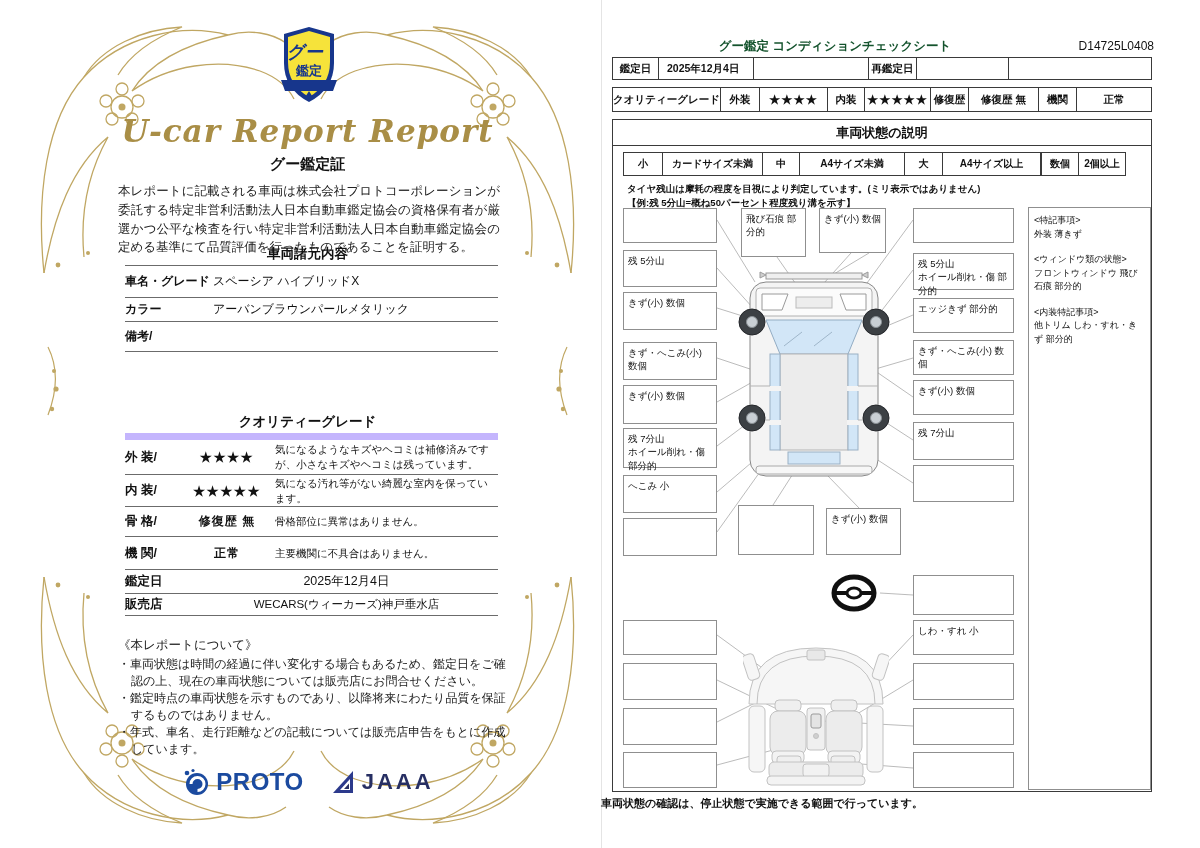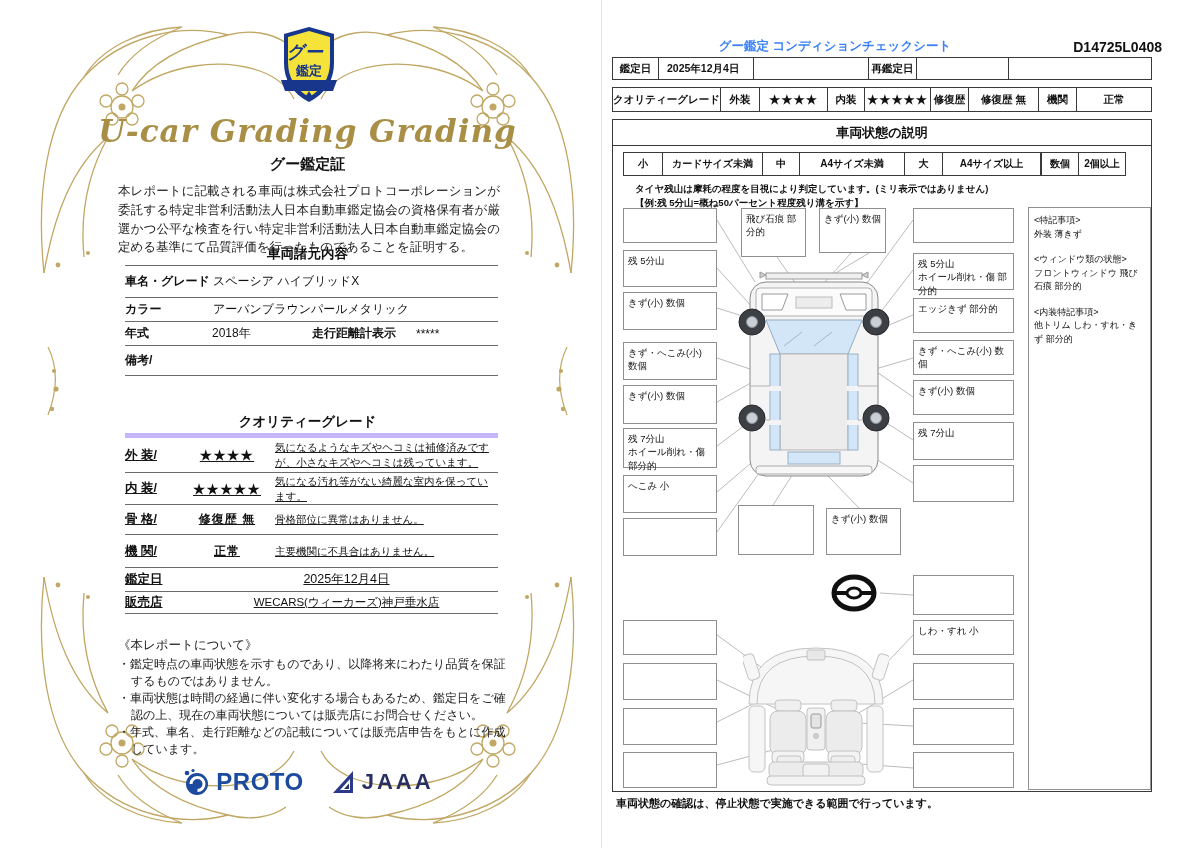--- a/index.html
+++ b/index.html
@@ -21,21 +21,21 @@
              font-family:"DejaVu Serif", serif; font-size:12.5px; line-height:1.5;
              text-align:justify; color:#222; }
   .sec-title { position:absolute; left:0; width:100%; text-align:center;
                font-size:13.5px; font-weight:700; color:#111; z-index:2; }
   .spec { position:absolute; left:95px; top:250px; width:373px; z-index:2;
           border-top:1px solid #6b6b6b; }
   .spec-row { display:flex; align-items:center; border-bottom:1px solid #6b6b6b; }
   .spec-row .lab { font-weight:700; font-size:12px; color:#111; }
   .spec-row .val { font-size:12px; color:#111; }
   .grade { position:absolute; left:95px; top:418px; width:373px; z-index:2;
-           border-top:5px solid #c4b5fd;text-decoration:underline; }
+           border-top:7px solid #c4b5fd; }
   .g-row { display:flex; align-items:center; border-bottom:1px solid #6b6b6b; }
   .g-lab { width:54px; font-weight:700; font-size:12.5px; color:#111; flex:none; }
   .g-val { width:96px; text-align:center; font-weight:700; font-size:12px; color:#111; flex:none; letter-spacing:1px;}
   .g-val.stars { font-size:13.5px; letter-spacing:1.5px; }
   .g-desc { flex:1; font-size:10.5px; line-height:1.4; color:#111; }
   .i-row { display:flex; align-items:center; border-bottom:1px solid #6b6b6b; }
   .i-lab { width:70px; font-weight:700; font-size:12.5px; color:#111; flex:none; }
   .i-val { flex:1; text-align:center; color:#111; }
   .about { position:absolute; left:88px; top:622px; width:390px; z-index:2;
            font-family:"DejaVu Serif", serif; color:#222; }
@@ -44,47 +44,47 @@
   .logos { position:absolute; left:0; top:752px; width:100%; display:flex; z-index:2;
            justify-content:center; align-items:center; gap:26px; }
   .proto-wrap { display:flex; align-items:center; gap:5px; }
   .proto-text { font-size:24px; font-weight:700; color:var(--proto-blue,#1b4a9f); letter-spacing:0.5px; }
   .jaaa-wrap { display:flex; align-items:center; gap:6px; }
   .jaaa-text { font-size:22px; font-weight:700; color:var(--jaaa-navy,#272f63); letter-spacing:3px; }
 
   
   .rp { position:absolute; left:600px; top:30px; width:568px; height:812px; }
   .rp-title { position:absolute; left:0; top:8px; width:470px; text-align:center;
-              font-size:12.5px; font-weight:700; color:#3b82f6; }
-  .rp-doc { position:absolute; right:6px; top:9px; font-size:14px; color:#111;font-weight:bold; }
+              font-size:12.5px; font-weight:700; color:#14532d; }
+  .rp-doc { position:absolute; right:14px; top:9px; font-size:12px; color:#111; }
   .tbl { position:absolute; left:12px; width:540px; display:flex;
          border:1px solid #3a3a3a; background:#fff; }
   .tbl .cell { border-left:1px solid #3a3a3a; display:flex; align-items:center;
                justify-content:center; font-size:10.5px; font-weight:600; color:#111; }
   .tbl .cell:first-child { border-left:none; }
   .tbl .cell.lft { justify-content:flex-start; padding-left:8px; }
   .tbl .cell.stars { font-size:12.5px; letter-spacing:1px; }
   .frame { position:absolute; left:12px; top:89px; width:540px; height:673px;
            border:1px solid #3a3a3a; background:#fff; }
   .frame-header { height:26px; border-bottom:1px solid #3a3a3a; text-align:center;
                   font-size:13px; font-weight:700; line-height:25px; color:#111; }
   .legend { position:absolute; display:flex; height:24px; border:1px solid #3a3a3a; z-index:2; background:#fff;}
   .legend .cell { border-left:1px solid #3a3a3a; display:flex; align-items:center;
                   justify-content:center; font-size:10px; font-weight:600; color:#111; }
   .legend .cell:first-child { border-left:none; }
-  .tire-notes { position:absolute; left:22px; top:62px; font-size:9.5px; font-weight:600;
+  .tire-notes { position:absolute; left:14px; top:62px; font-size:9.5px; font-weight:600;
                 line-height:1.45; color:#111; z-index:2; }
   .ab { position:absolute; background:#fff; border:1px solid #8f8f8f; z-index:2;
         font-size:9.5px; line-height:1.4; padding:3px 4px; color:#111; white-space:pre-line; }
   .remarks { position:absolute; left:415px; top:87px; width:123px; height:583px; z-index:2;
              border:1px solid #8f8f8f; background:#fff; padding:6px 5px;
              font-size:9px; line-height:1.5; color:#111; }
   .remarks .gap { height:12px; }
   .lines, .diag { position:absolute; z-index:1; }
-  .rp-footer { position:absolute; left:16px; top:766px; font-size:11px; font-weight:600; color:#111;font-family:Liberation Mono, monospace; }
+  .rp-footer { position:absolute; left:1px; top:766px; font-size:11px; font-weight:600; color:#111;font-family:Liberation Mono, monospace; }
 </style>
 </head>
 <body style="--gold: #a98e46; --badge-blue: #17368c; --badge-yellow: #f6e33a; --proto-blue: #1b4a9f; --jaaa-navy: #272f63; --window-blue: #d2e6f7;">
 
 <div class="canvas">
   <div class="sheet-edge"></div>
 
   <div class="lp">
 
     <svg class="flourish" width="555" height="820" viewBox="0 0 555 820">
@@ -122,40 +122,34 @@
 
     <svg class="lp-badge" width="58" height="86" viewBox="0 0 58 86">
       <path d="M29,2 L54,9 V38 Q54,64 29,77 Q4,64 4,38 V9 Z" fill="#17368c"></path>
       <path d="M29,6 L50,12 V37 Q50,60 29,72 Q8,60 8,37 V12 Z" fill="#f6e33a"></path>
       <text x="29" y="33" text-anchor="middle" font-family="Liberation Sans, sans-serif" font-size="18" font-weight="700" fill="#17368c" transform="skewX(-6)">グー</text>
       <text x="29" y="50" text-anchor="middle" font-family="Liberation Sans, sans-serif" font-size="13" font-weight="700" fill="#17368c">鑑定</text>
       <path d="M1,55 L57,55 L53,66 L5,66 Z" fill="#17368c"></path>
       <path d="M29,66 L24,74 L34,74 Z" fill="#17368c"></path>
     </svg>
 
-    <div class="lp-title">U-car Grading Grading</div>
+    <div class="lp-title">U-car Report Report</div>
     <div class="lp-sub">グー鑑定証</div>
     <div class="lp-cert">本レポートに記載される車両は株式会社プロトコーポレーションが委託する特定非営利活動法人日本自動車鑑定協会の資格保有者が厳選かつ公平な検査を行い特定非営利活動法人日本自動車鑑定協会の定める基準にて品質評価を行ったものであることを証明する。</div>
 
     <div class="sec-title" style="top:230px">車両諸元内容</div>
 
     <div class="spec">
       <div class="spec-row" style="height:32px">
         <span class="lab" style="width:88px">車名・グレード</span>
         <span class="val">スペーシア ハイブリッドX</span>
       </div>
       <div class="spec-row" style="height:24px">
         <span class="lab" style="width:88px">カラー</span>
         <span class="val">アーバンブラウンパールメタリック</span>
-      </div>
-      <div class="spec-row" style="height:24px">
-        <span class="lab" style="width:87px">年式</span>
-        <span class="val" style="width:100px">2018年</span>
-        <span class="lab" style="width:104px">走行距離計表示</span>
-        <span class="val">*****</span>
       </div>
       <div class="spec-row" style="height:30px">
         <span class="lab">備考/</span>
       </div>
     </div>
 
     <div class="sec-title" style="top:398px">クオリティーグレード</div>
 
     <div class="grade">
       <div class="g-row" style="height:35px">
@@ -183,22 +177,22 @@
         <span class="i-val" style="font-size:12.5px">2025年12月4日</span>
       </div>
       <div class="i-row" style="height:22px">
         <span class="i-lab">販売店</span>
         <span class="i-val" style="font-size:11.5px">WECARS(ウィーカーズ)神戸垂水店</span>
       </div>
     </div>
 
     <div class="about">
       <div class="about-title">《本レポートについて》</div>
+      <div class="about-li">・車両状態は時間の経過に伴い変化する場合もあるため、鑑定日をご確認の上、現在の車両状態については販売店にお問合せください。</div>
       <div class="about-li">・鑑定時点の車両状態を示すものであり、以降将来にわたり品質を保証するものではありません。</div>
-      <div class="about-li">・車両状態は時間の経過に伴い変化する場合もあるため、鑑定日をご確認の上、現在の車両状態については販売店にお問合せください。</div>
       <div class="about-li">・年式、車名、走行距離などの記載については販売店申告をもとに作成しています。</div>
     </div>
 
     <div class="logos">
       <span class="proto-wrap">
         <svg width="30" height="30" viewBox="0 0 30 30">
           <circle cx="16" cy="17" r="11" fill="#1b4a9f"></circle>
           <path d="M10,17 a6.5,6.5 0 1 1 6.5,6.5" fill="none" stroke="#fff" stroke-width="3"></path>
           <circle cx="6" cy="6" r="2.3" fill="#1b4a9f"></circle>
           <circle cx="12" cy="3.5" r="1.6" fill="#1b4a9f"></circle>

